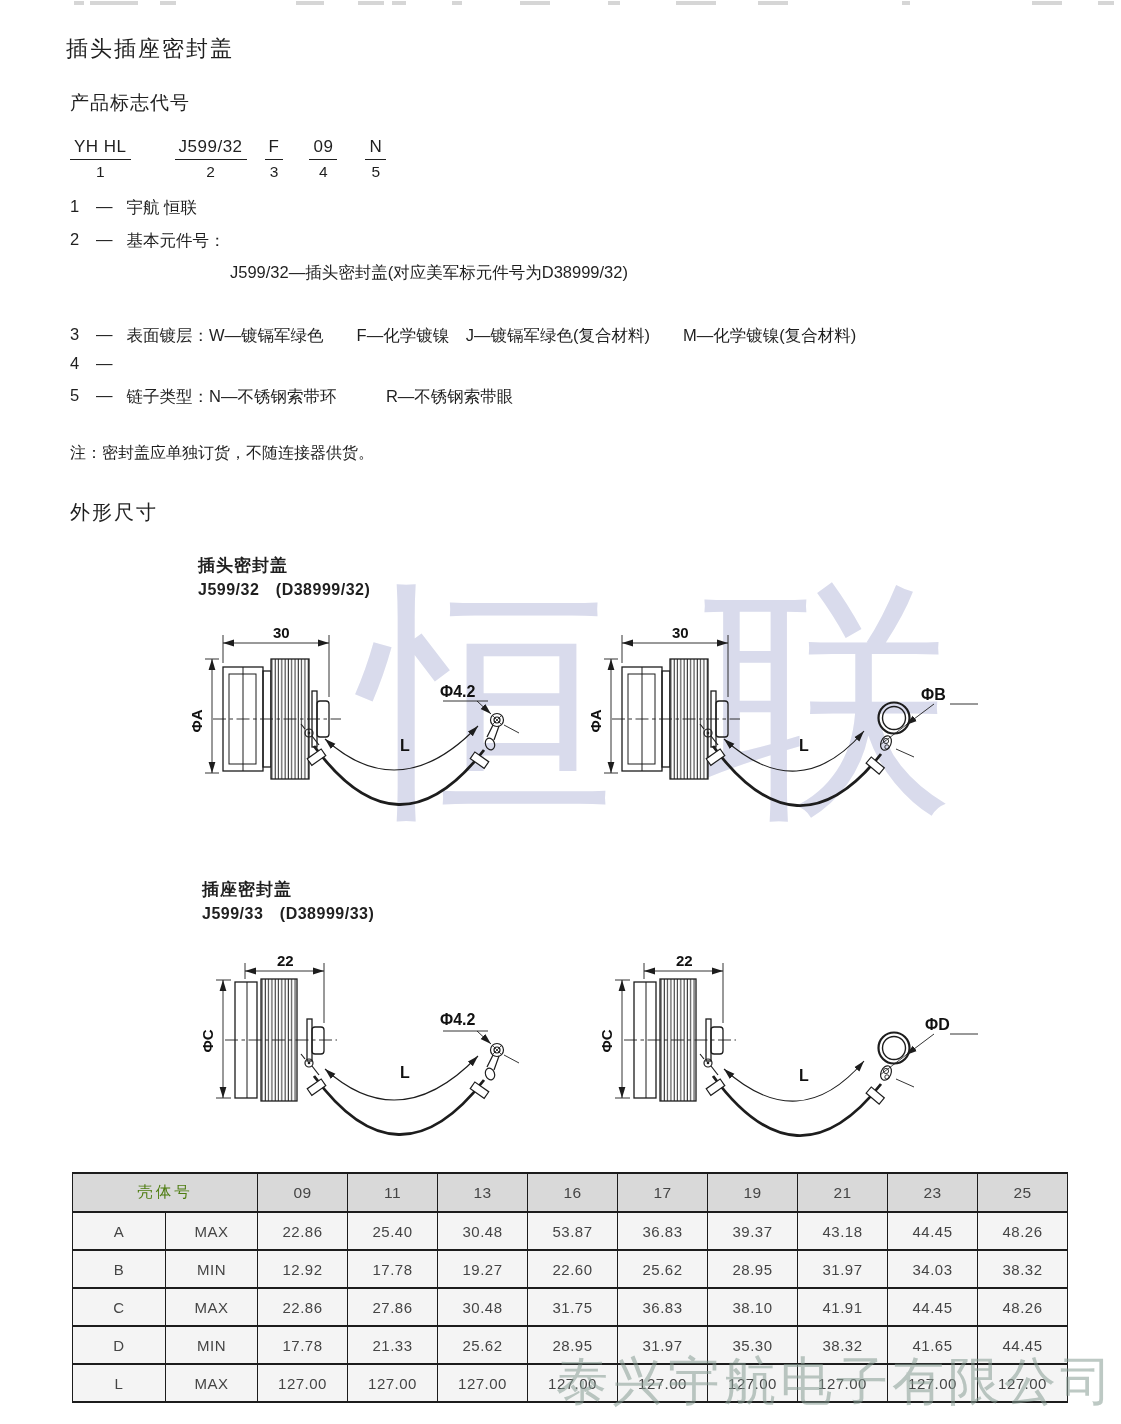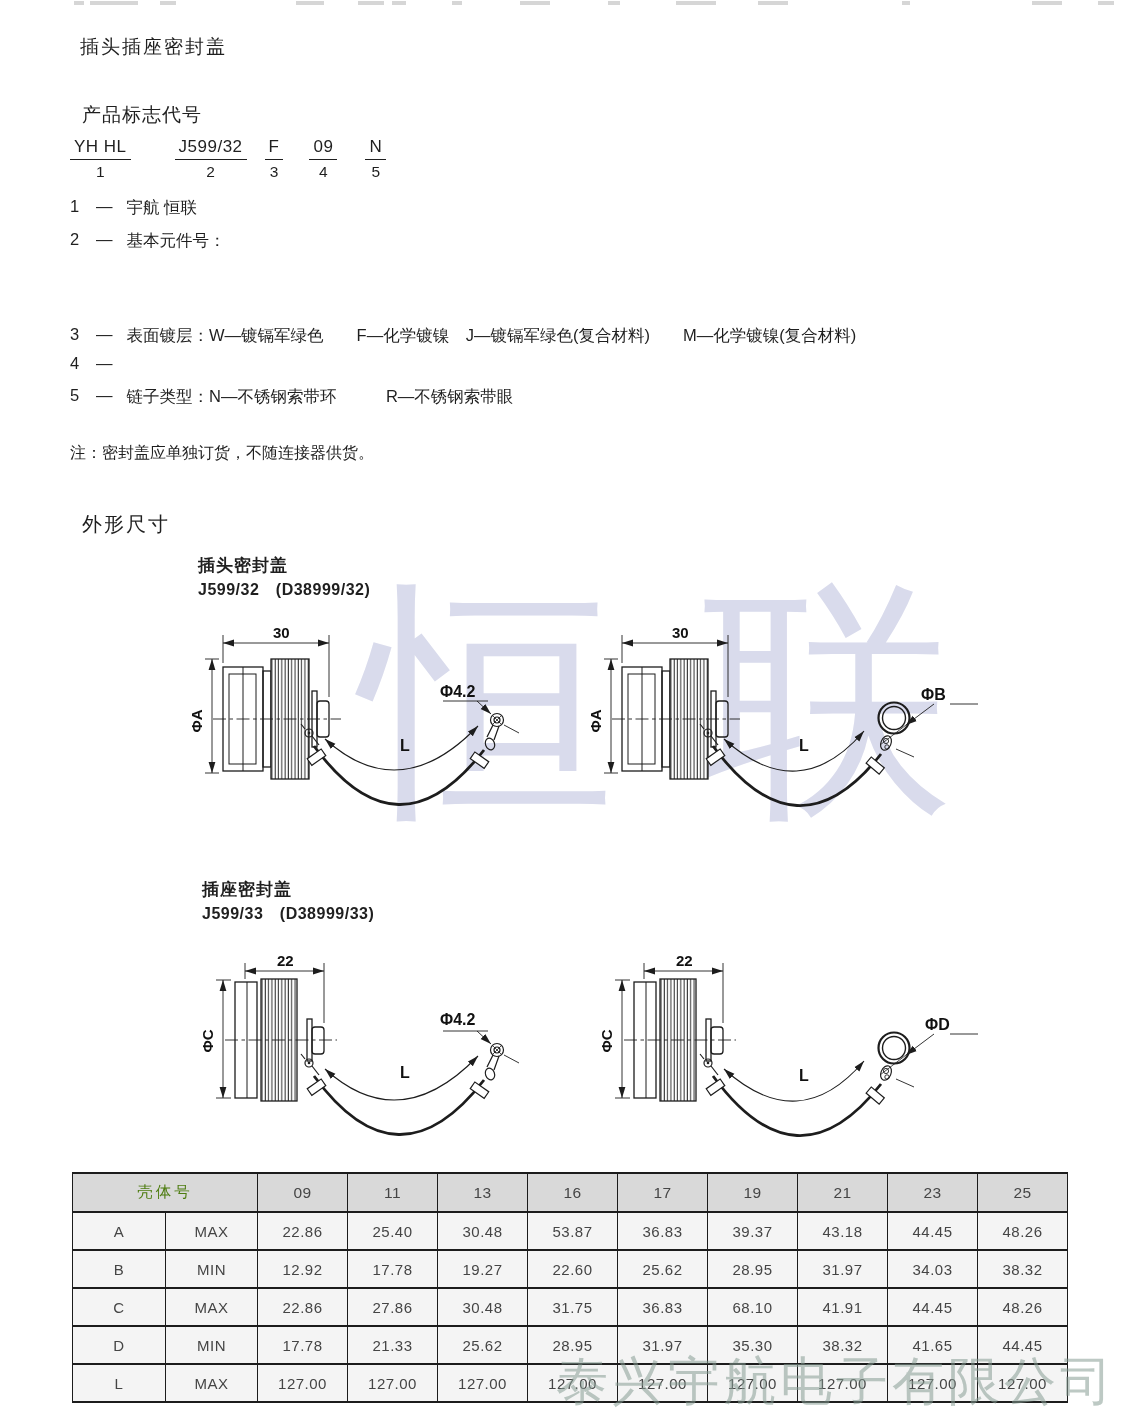--- a/index.html
+++ b/index.html
@@ -17,22 +17,22 @@
     position:absolute;left:362px;top:575px;z-index:0;
     font-size:252px;line-height:1;font-weight:400;letter-spacing:88px;
     color:#d9dbec;white-space:nowrap;pointer-events:none;
   }
   .wm-bottom{
     position:absolute;left:556px;top:1350px;z-index:5;
     font-size:52px;line-height:1.2;font-weight:400;letter-spacing:4px;
     color:rgba(134,156,148,.55);white-space:nowrap;pointer-events:none;
   }
 
-  .doc-title{position:absolute;left:80px;top:34px;margin:0;font-size:19px;font-weight:400;letter-spacing:2px;}
-  .sec-heading{position:absolute;margin:12px;font-weight:400;}
+  .doc-title{position:absolute;left:66px;top:34px;margin:0;font-size:22px;font-weight:400;letter-spacing:2px;}
+  .sec-heading{position:absolute;margin:0;font-weight:400;}
   .mark-heading{left:70px;top:90px;font-size:19px;letter-spacing:1px;}
   .outline-heading{left:70px;top:499px;font-size:20px;letter-spacing:2px;}
 
   
   .code-row{position:absolute;left:70px;top:137px;display:flex;align-items:flex-start;}
   .code-part{display:flex;flex-direction:column;align-items:center;}
   .code-part .code-text{font-size:17px;letter-spacing:.5px;padding:0 4px 2px 4px;border-bottom:1.5px solid #1f1f1f;}
   .code-part .code-num{font-size:15.5px;margin-top:3px;}
   .code-part:nth-child(1){margin-right:44px;}
   .code-part:nth-child(2){margin-right:18px;}
@@ -120,20 +120,23 @@
 
   <div class="item" style="top:197px">
     <span class="num">1</span>
     <span class="dash">—</span>
     <span class="txt">宇航 恒联</span>
   </div>
   <div class="item" style="top:230px">
     <span class="num">2</span>
     <span class="dash">—</span>
     <span class="txt">基本元件号：</span>
+  </div>
+  <div class="item sub" style="top:262px">
+    <span class="txt">J599/32—插头密封盖(对应美军标元件号为D38999/32)</span>
   </div>
   <div class="item" style="top:325px">
     <span class="num">3</span>
     <span class="dash">—</span>
     <span class="txt">表面镀层：W—镀镉军绿色　　F—化学镀镍　J—镀镉军绿色(复合材料)　　M—化学镀镍(复合材料)</span>
   </div>
   <div class="item" style="top:354px">
     <span class="num">4</span>
     <span class="dash">—</span>
   </div>
@@ -339,21 +342,21 @@
             <td>38.32</td>
           </tr>
           <tr>
             <td>C</td>
             <td>MAX</td>
             <td>22.86</td>
             <td>27.86</td>
             <td>30.48</td>
             <td>31.75</td>
             <td>36.83</td>
-            <td>68.10</td>
+            <td>38.10</td>
             <td>41.91</td>
             <td>44.45</td>
             <td>48.26</td>
           </tr>
           <tr>
             <td>D</td>
             <td>MIN</td>
             <td>17.78</td>
             <td>21.33</td>
             <td>25.62</td>

